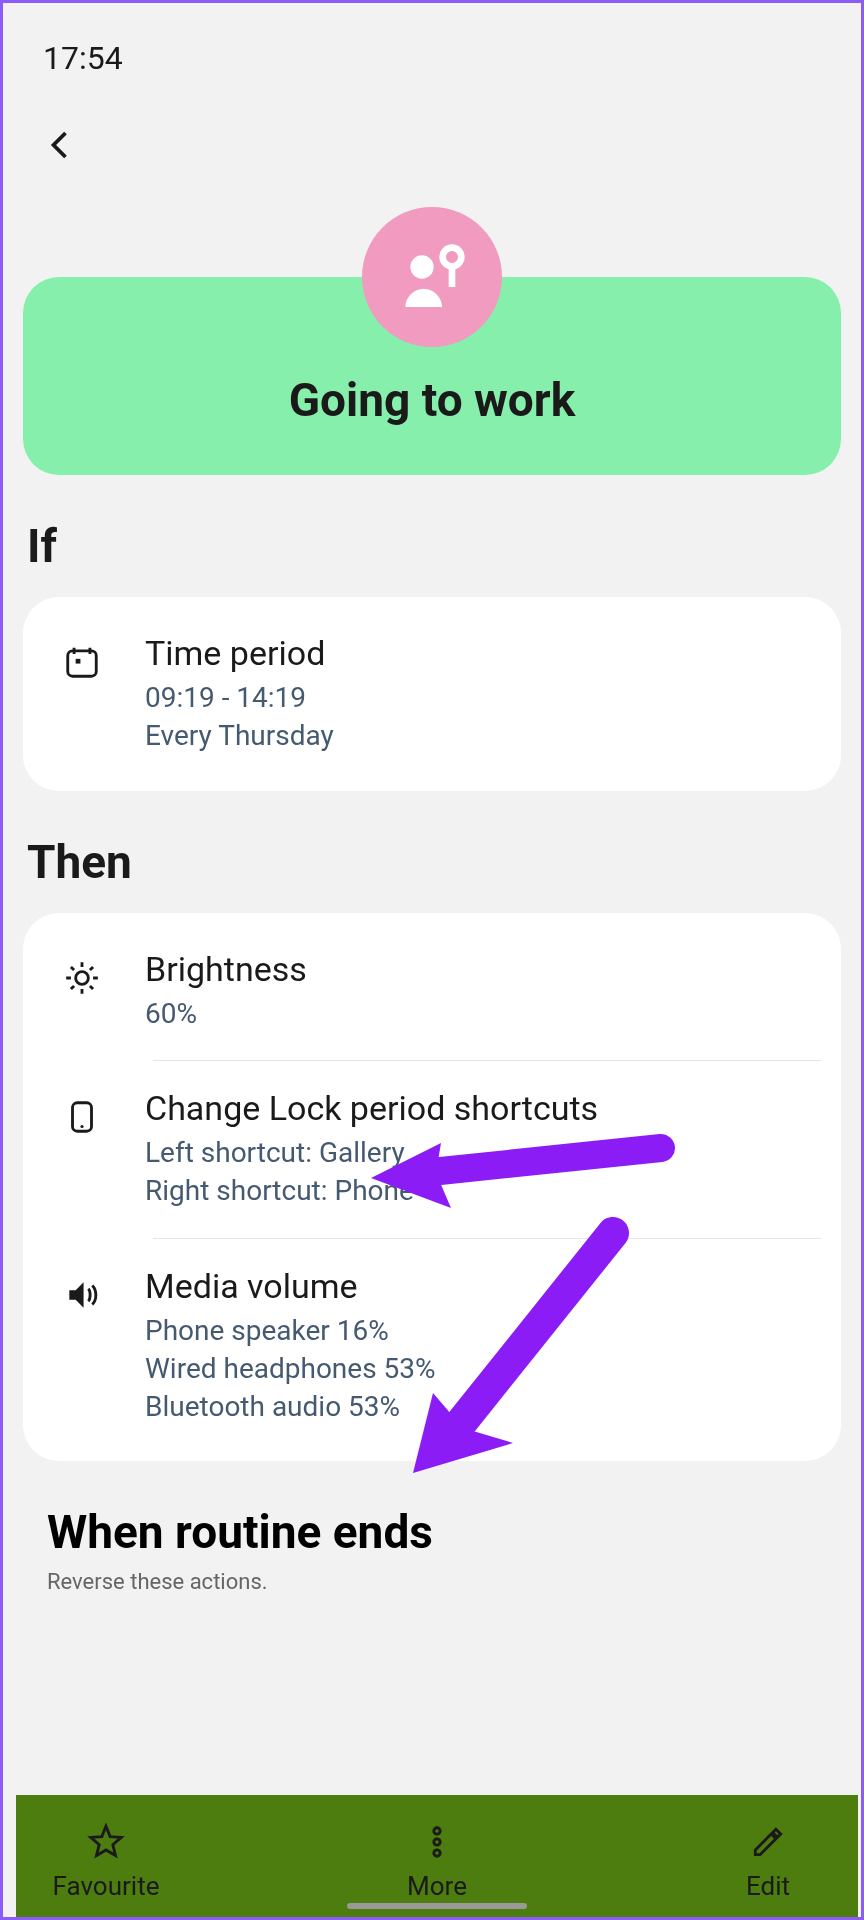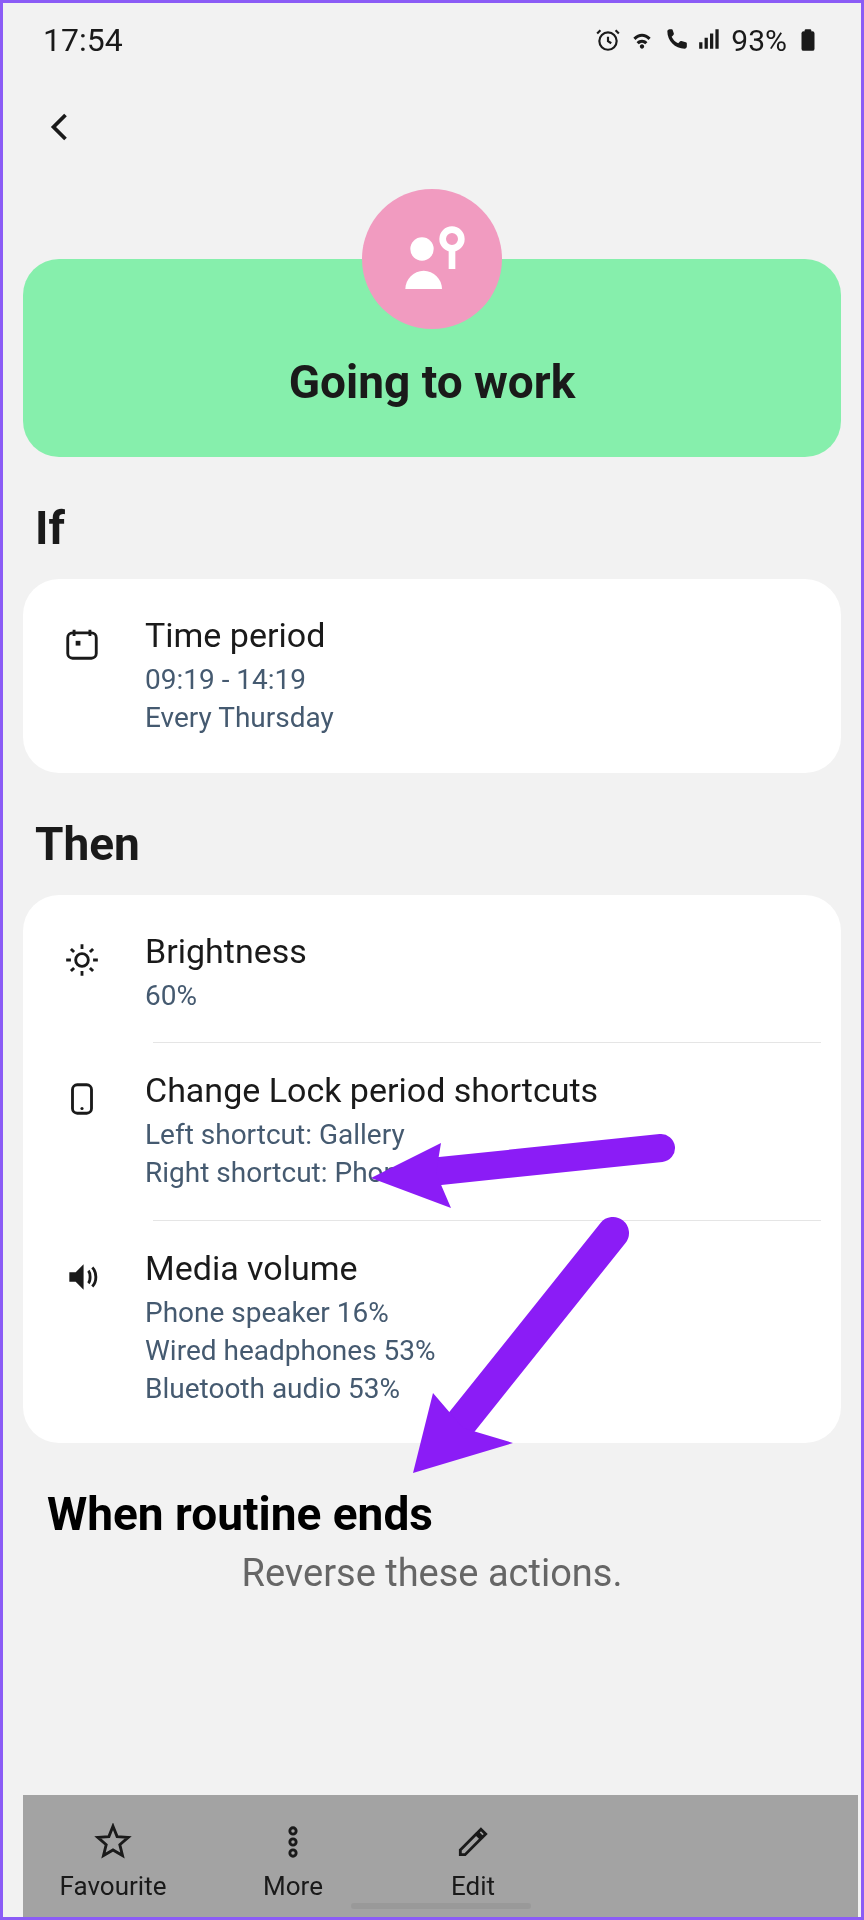--- a/index.html
+++ b/index.html
@@ -9,21 +9,21 @@
       width: 864px;
       height: 1920px;
       position: relative;
       border: 3px solid #8b5cf6;
     }
     
     .status-bar {
       display: flex;
       justify-content: space-between;
       align-items: center;
-      padding: 18px 40px 10px;
+      padding: 36px 40px 10px;
       font-size: 32px;
       color: #1a1a1a;
     }
     .status-icons {
       display: flex;
       align-items: center;
       gap: 8px;
     }
     .status-icons svg { width: 26px; height: 26px; }
     
@@ -59,21 +59,21 @@
       font-size: 46px;
       font-weight: 700;
       color: #1a1a1a;
       margin-top: 60px;
     }
     
     .section-label {
       font-size: 46px;
       font-weight: 700;
       color: #1a1a1a;
-      padding: 44px 32px 24px;
+      padding: 44px 24px 24px;
     }
     
     .list-card {
       background: #fff;
       border-radius: 36px;
       margin: 0 20px;
       padding: 8px 0;
     }
     .list-item {
       display: flex;
@@ -118,33 +118,32 @@
     .ends-section {
       padding: 44px 44px 24px;
     }
     .ends-title {
       font-size: 46px;
       font-weight: 700;
       color: #000000;
       margin-bottom: 10px;
     }
     .ends-sub {
-      font-size: 38px;
+      font-size: 22px;
       color: #666;
-      text-align: center;
     }
     
     .bottom-bar {
       position: absolute;
       bottom: 0;
-      left: 20px;
+      left: 13px;
       right: 3px;
-      background: #a3a3a3;
-      display: flex;
-      justify-content: flex-start;
+      background: #4d7c0f;
+      display: flex;
+      justify-content: space-between;
       padding: 28px 0 16px;
     }
     .bottom-item {
       display: flex;
       flex-direction: column;
       align-items: center;
       gap: 10px;
       min-width: 180px;
     }
     .bottom-item svg { width: 38px; height: 38px; stroke: #1a1a1a; fill: none; stroke-width: 1.8; }
@@ -168,41 +167,20 @@
       pointer-events: none;
     }
     .arrow1 { top: 1115px; left: 358px; width: 320px; height: 100px; }
     .arrow2 { top: 1210px; left: 380px; width: 280px; height: 280px; }
   </style>
 </head>
 <body>
 
 <div class="status-bar">
   <span>17:54</span>
-  <div class="status-icons">
-    <svg viewBox="0 0 24 24" fill="#1a1a1a">
-        <circle cx="12" cy="13" r="8" fill="none" stroke="#1a1a1a" stroke-width="2"></circle>
-        <path d="M12 9v4l3 2" stroke="#1a1a1a" stroke-width="2" fill="none"></path>
-        <path d="M5 3l-3 3M19 3l3 3" stroke="#1a1a1a" stroke-width="2"></path>
-      </svg>
-    <svg viewBox="0 0 24 24" fill="#1a1a1a">
-        <path d="M12 20c1 0 2-1 2-2s-1-2-2-2-2 1-2 2 1 2 2 2zm-5-6c3-3 7-3 10 0l-2 2c-2-2-4-2-6 0zm-3-4c5-5 11-5 16 0l-2 2c-4-4-8-4-12 0z"></path>
-      </svg>
-    <svg viewBox="0 0 24 24" fill="#1a1a1a">
-        <path d="M6 2c-1 0-2 1-2 2 0 9 7 16 16 16 1 0 2-1 2-2v-3c0-1-1-1-1-1l-4-1c-1 0-1 0-2 1l-1 1c-3-1-5-4-6-6l1-1c1-1 1-1 1-2L9 3s0-1-1-1z"></path>
-      </svg>
-    <svg viewBox="0 0 24 24" fill="#1a1a1a">
-        <path d="M2 20h3v-6H2zm5 0h3V10H7zm5 0h3V6h-3zm5 0h3V2h-3z"></path>
-      </svg>
-    <span style="font-size:30px">93%</span>
-    <svg viewBox="0 0 24 24" fill="#1a1a1a">
-        <rect x="6" y="4" width="12" height="18" rx="2"></rect>
-        <rect x="9" y="2" width="6" height="3" rx="1"></rect>
-      </svg>
-  </div>
 </div>
 
 <div class="back-area">
   <div class="back-btn">
     <svg viewBox="0 0 24 24" fill="none" stroke="#1a1a1a" stroke-width="2.5">
         <path d="M15 4l-8 8 8 8"></path>
       </svg>
   </div>
 </div>
 

